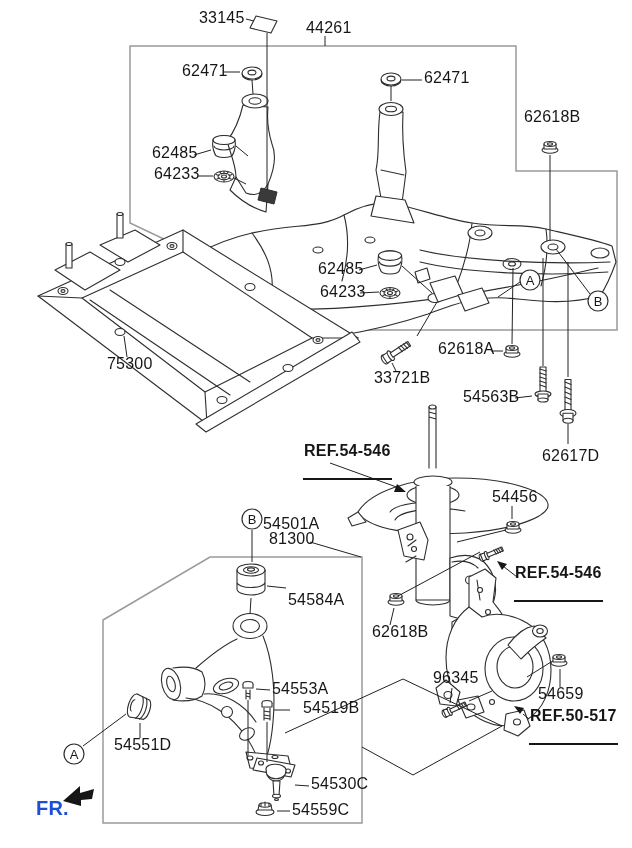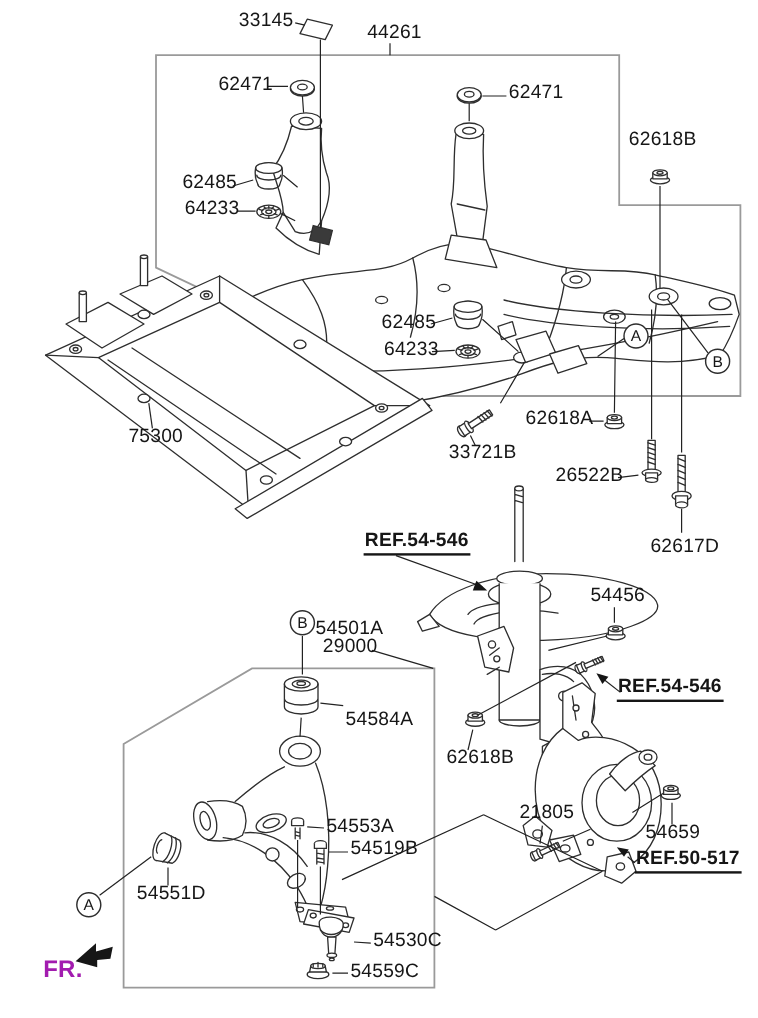--- a/index.html
+++ b/index.html
@@ -1,22 +1,22 @@
 <!DOCTYPE html>
 <html><head>
 <meta charset="utf-8">
 <style>
   html,body{margin:0;padding:0;background:#ffffff;}
   .stage{position:relative;width:632px;height:848px;background:#ffffff;overflow:hidden;
          font-family:"Liberation Sans", sans-serif;}
   .stage svg{position:absolute;left:0;top:0;}
   .lbl{position:absolute;font-size:16px;line-height:1.05;color:#161616;white-space:nowrap;
        letter-spacing:.2px;}
-  .ref{font-weight:bold;font-size:16px;border-bottom:2px solid #161616;padding:0 1px 1px 1px;}
-  .fr{font-weight:bold;font-size:20px;color:#a21caf;}
+  .ref{font-weight:bold;font-size:16px;border-bottom:2px solid #161616;padding:0 1px 18px 1px;}
+  .fr{font-weight:bold;font-size:20px;color:#1d4ed8;}
   svg *{vector-effect:non-scaling-stroke;}
   .art{stroke:#2e2e2e;stroke-width:1.1;fill:none;stroke-linecap:round;stroke-linejoin:round;}
   .artf{stroke:#2e2e2e;stroke-width:1.1;fill:#ffffff;stroke-linejoin:round;}
   .box{stroke:#9a9a9a;stroke-width:1.5;fill:none;stroke-linejoin:miter;}
   .ld{stroke:#222222;stroke-width:1;fill:none;}
   .dark{fill:#3a3a3a;stroke:#2e2e2e;stroke-width:1;}
   .mk{stroke:#2e2e2e;stroke-width:1.2;fill:#ffffff;}
   .mktx{font-size:13px;fill:#161616;font-family:"Liberation Sans",sans-serif;}
   .ah{fill:#161616;stroke:none;}
 </style>
@@ -315,32 +315,32 @@
 <div class="lbl" style="left:182px;top:63px">62471</div>
 <div class="lbl" style="left:424px;top:70px">62471</div>
 <div class="lbl" style="left:524px;top:109px">62618B</div>
 <div class="lbl" style="left:152px;top:145px">62485</div>
 <div class="lbl" style="left:154px;top:166px">64233</div>
 <div class="lbl" style="left:318px;top:261px">62485</div>
 <div class="lbl" style="left:320px;top:284px">64233</div>
 <div class="lbl" style="left:438px;top:341px">62618A</div>
 <div class="lbl" style="left:107px;top:356px">75300</div>
 <div class="lbl" style="left:374px;top:370px">33721B</div>
-<div class="lbl" style="left:463px;top:389px">26522B</div>
+<div class="lbl" style="left:463px;top:389px">54563B</div>
 <div class="lbl ref" style="left:303px;top:443px">REF.54-546</div>
 <div class="lbl" style="left:542px;top:448px">62617D</div>
 <div class="lbl" style="left:492px;top:489px">54456</div>
 <div class="lbl" style="left:263px;top:516px">54501A</div>
-<div class="lbl" style="left:269px;top:531px">29000</div>
+<div class="lbl" style="left:269px;top:531px">81300</div>
 <div class="lbl ref" style="left:514px;top:565px">REF.54-546</div>
 <div class="lbl" style="left:288px;top:592px">54584A</div>
 <div class="lbl" style="left:372px;top:624px">62618B</div>
-<div class="lbl" style="left:433px;top:670px">21805</div>
+<div class="lbl" style="left:433px;top:670px">96345</div>
 <div class="lbl" style="left:272px;top:681px">54553A</div>
 <div class="lbl" style="left:538px;top:686px">54659</div>
-<div class="lbl" style="left:292px;top:700px">54519B</div>
+<div class="lbl" style="left:303px;top:700px">54519B</div>
 <div class="lbl ref" style="left:529px;top:708px">REF.50-517</div>
 <div class="lbl" style="left:114px;top:737px">54551D</div>
 <div class="lbl" style="left:311px;top:776px">54530C</div>
 <div class="lbl" style="left:292px;top:802px">54559C</div>
 <div class="lbl fr" style="left:36px;top:798px">FR.</div>
 
 </div>
 
 </body></html>

